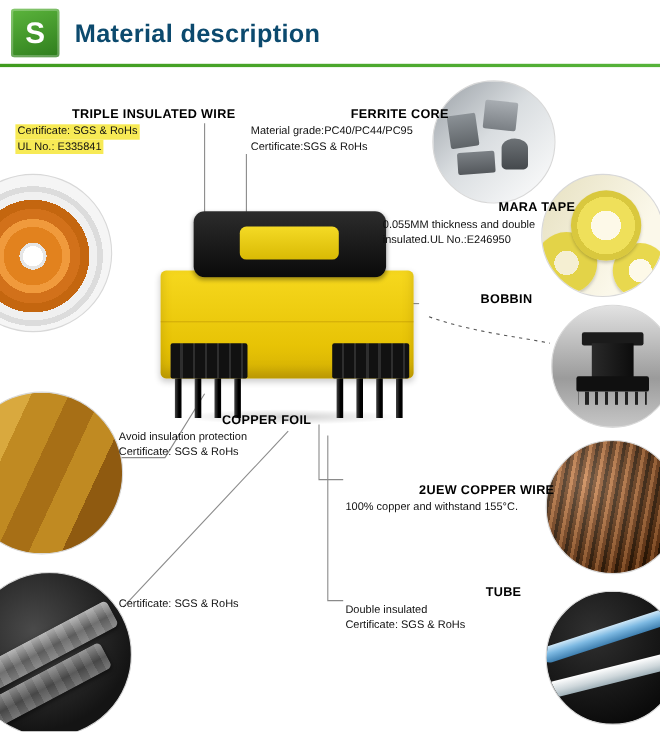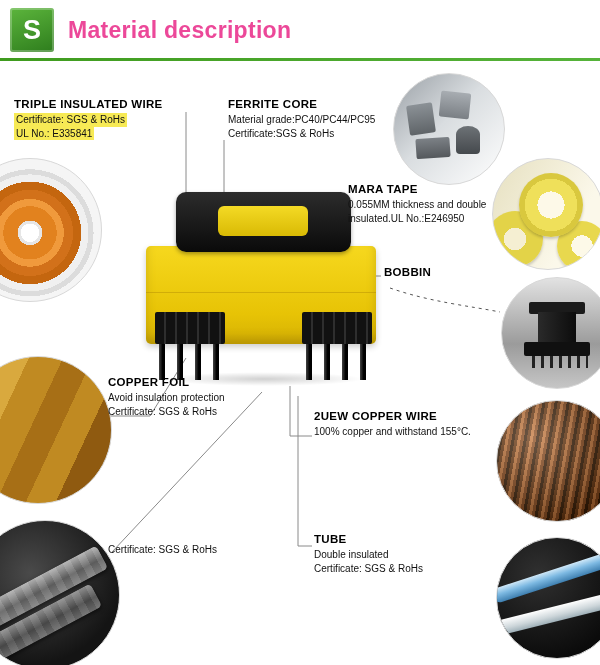--- a/index.html
+++ b/index.html
@@ -4,26 +4,26 @@
 <style>
   html,body{margin:0;padding:0;background:#fff;}
   .page{position:relative;width:600px;height:665px;background:#fff;overflow:hidden;
         font-family:"Liberation Sans",sans-serif;color:#111;}
 
   
   .logo{position:absolute;left:10px;top:8px;width:44px;height:44px;border-radius:3px;
         background:linear-gradient(160deg,#5cb53c,#2e7d1d);color:#fff;font-weight:bold;
         font-size:27px;display:flex;align-items:center;justify-content:center;
         box-shadow:inset 0 0 0 2px rgba(255,255,255,.25);}
-  .page-title{position:absolute;left:68px;top:17px;font-size:23px;font-weight:bold;color:#ec4899;letter-spacing:.3px;}
+  .page-title{position:absolute;left:68px;top:17px;font-size:23px;font-weight:bold;color:#0c4a6e;letter-spacing:.3px;}
   .rule{position:absolute;left:0;top:58px;width:600px;height:3px;background:linear-gradient(90deg,#3f9b1e,#56b33a);}
 
   
   .mat{position:absolute;}
-  .mat h3{margin:0 0 3px;font-size:11.5px;font-weight:bold;letter-spacing:.3px;color:#000;}
+  .mat h3{margin:0 0 3px;font-size:11.5px;font-weight:bold;letter-spacing:.3px;color:#000;text-align:right;}
   .ln{font-size:10px;line-height:13.5px;color:#111;}
   .hl{background:#f7ea55;display:table;padding:0 2px;}
 
   
   .circ{position:absolute;border-radius:50%;overflow:hidden;border:1px solid #d8d8d8;}
   .c-wire{left:-42px;top:158px;width:142px;height:142px;
     background:radial-gradient(circle at 50% 52%, #ffffff 0 9%, #e6e6e6 9% 12%, #e2821e 12% 26%,
       #f09a3c 26% 33%, #d2711a 33% 42%, #c4660f 42% 50%, #f0f0f0 50% 57%, #dcdcdc 57% 62%, #f5f5f5 62% 100%);}
   .c-ferrite{left:393px;top:73px;width:110px;height:110px;
     background:linear-gradient(135deg,#9aa0a6 0%,#d9dde0 45%,#ffffff 100%);}
@@ -184,21 +184,21 @@
   <div class="mat" style="left:384px;top:266px;width:100px">
     <h3>BOBBIN</h3>
   </div>
 
   <div class="mat" style="left:108px;top:376px;width:175px">
     <h3>COPPER FOIL</h3>
     <div class="ln">Avoid insulation protection</div>
     <div class="ln">Certificate: SGS &amp; RoHs</div>
   </div>
 
-  <div class="mat" style="left:314px;top:410px;width:190px">
+  <div class="mat" style="left:314px;top:440px;width:190px">
     <h3>2UEW COPPER WIRE</h3>
     <div class="ln">100% copper and withstand 155°C.</div>
   </div>
 
   <div class="mat" style="left:108px;top:543px;width:185px">
     <div class="ln">Certificate: SGS &amp; RoHs</div>
   </div>
 
   <div class="mat" style="left:314px;top:533px;width:160px">
     <h3>TUBE</h3>

